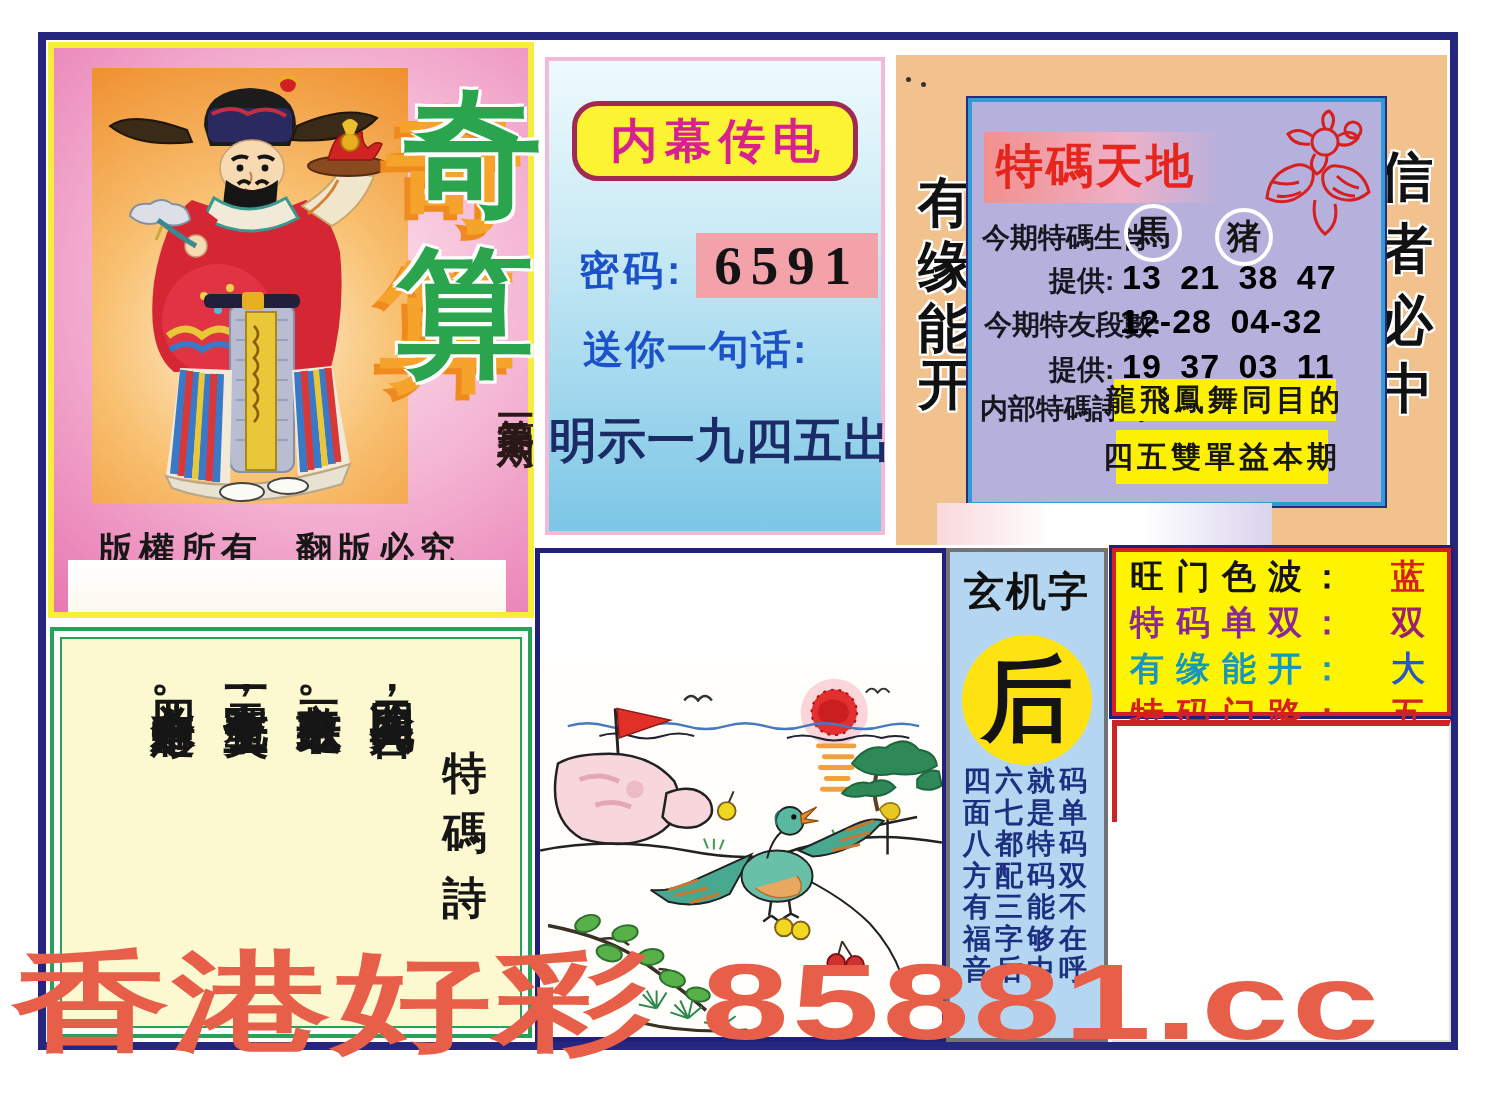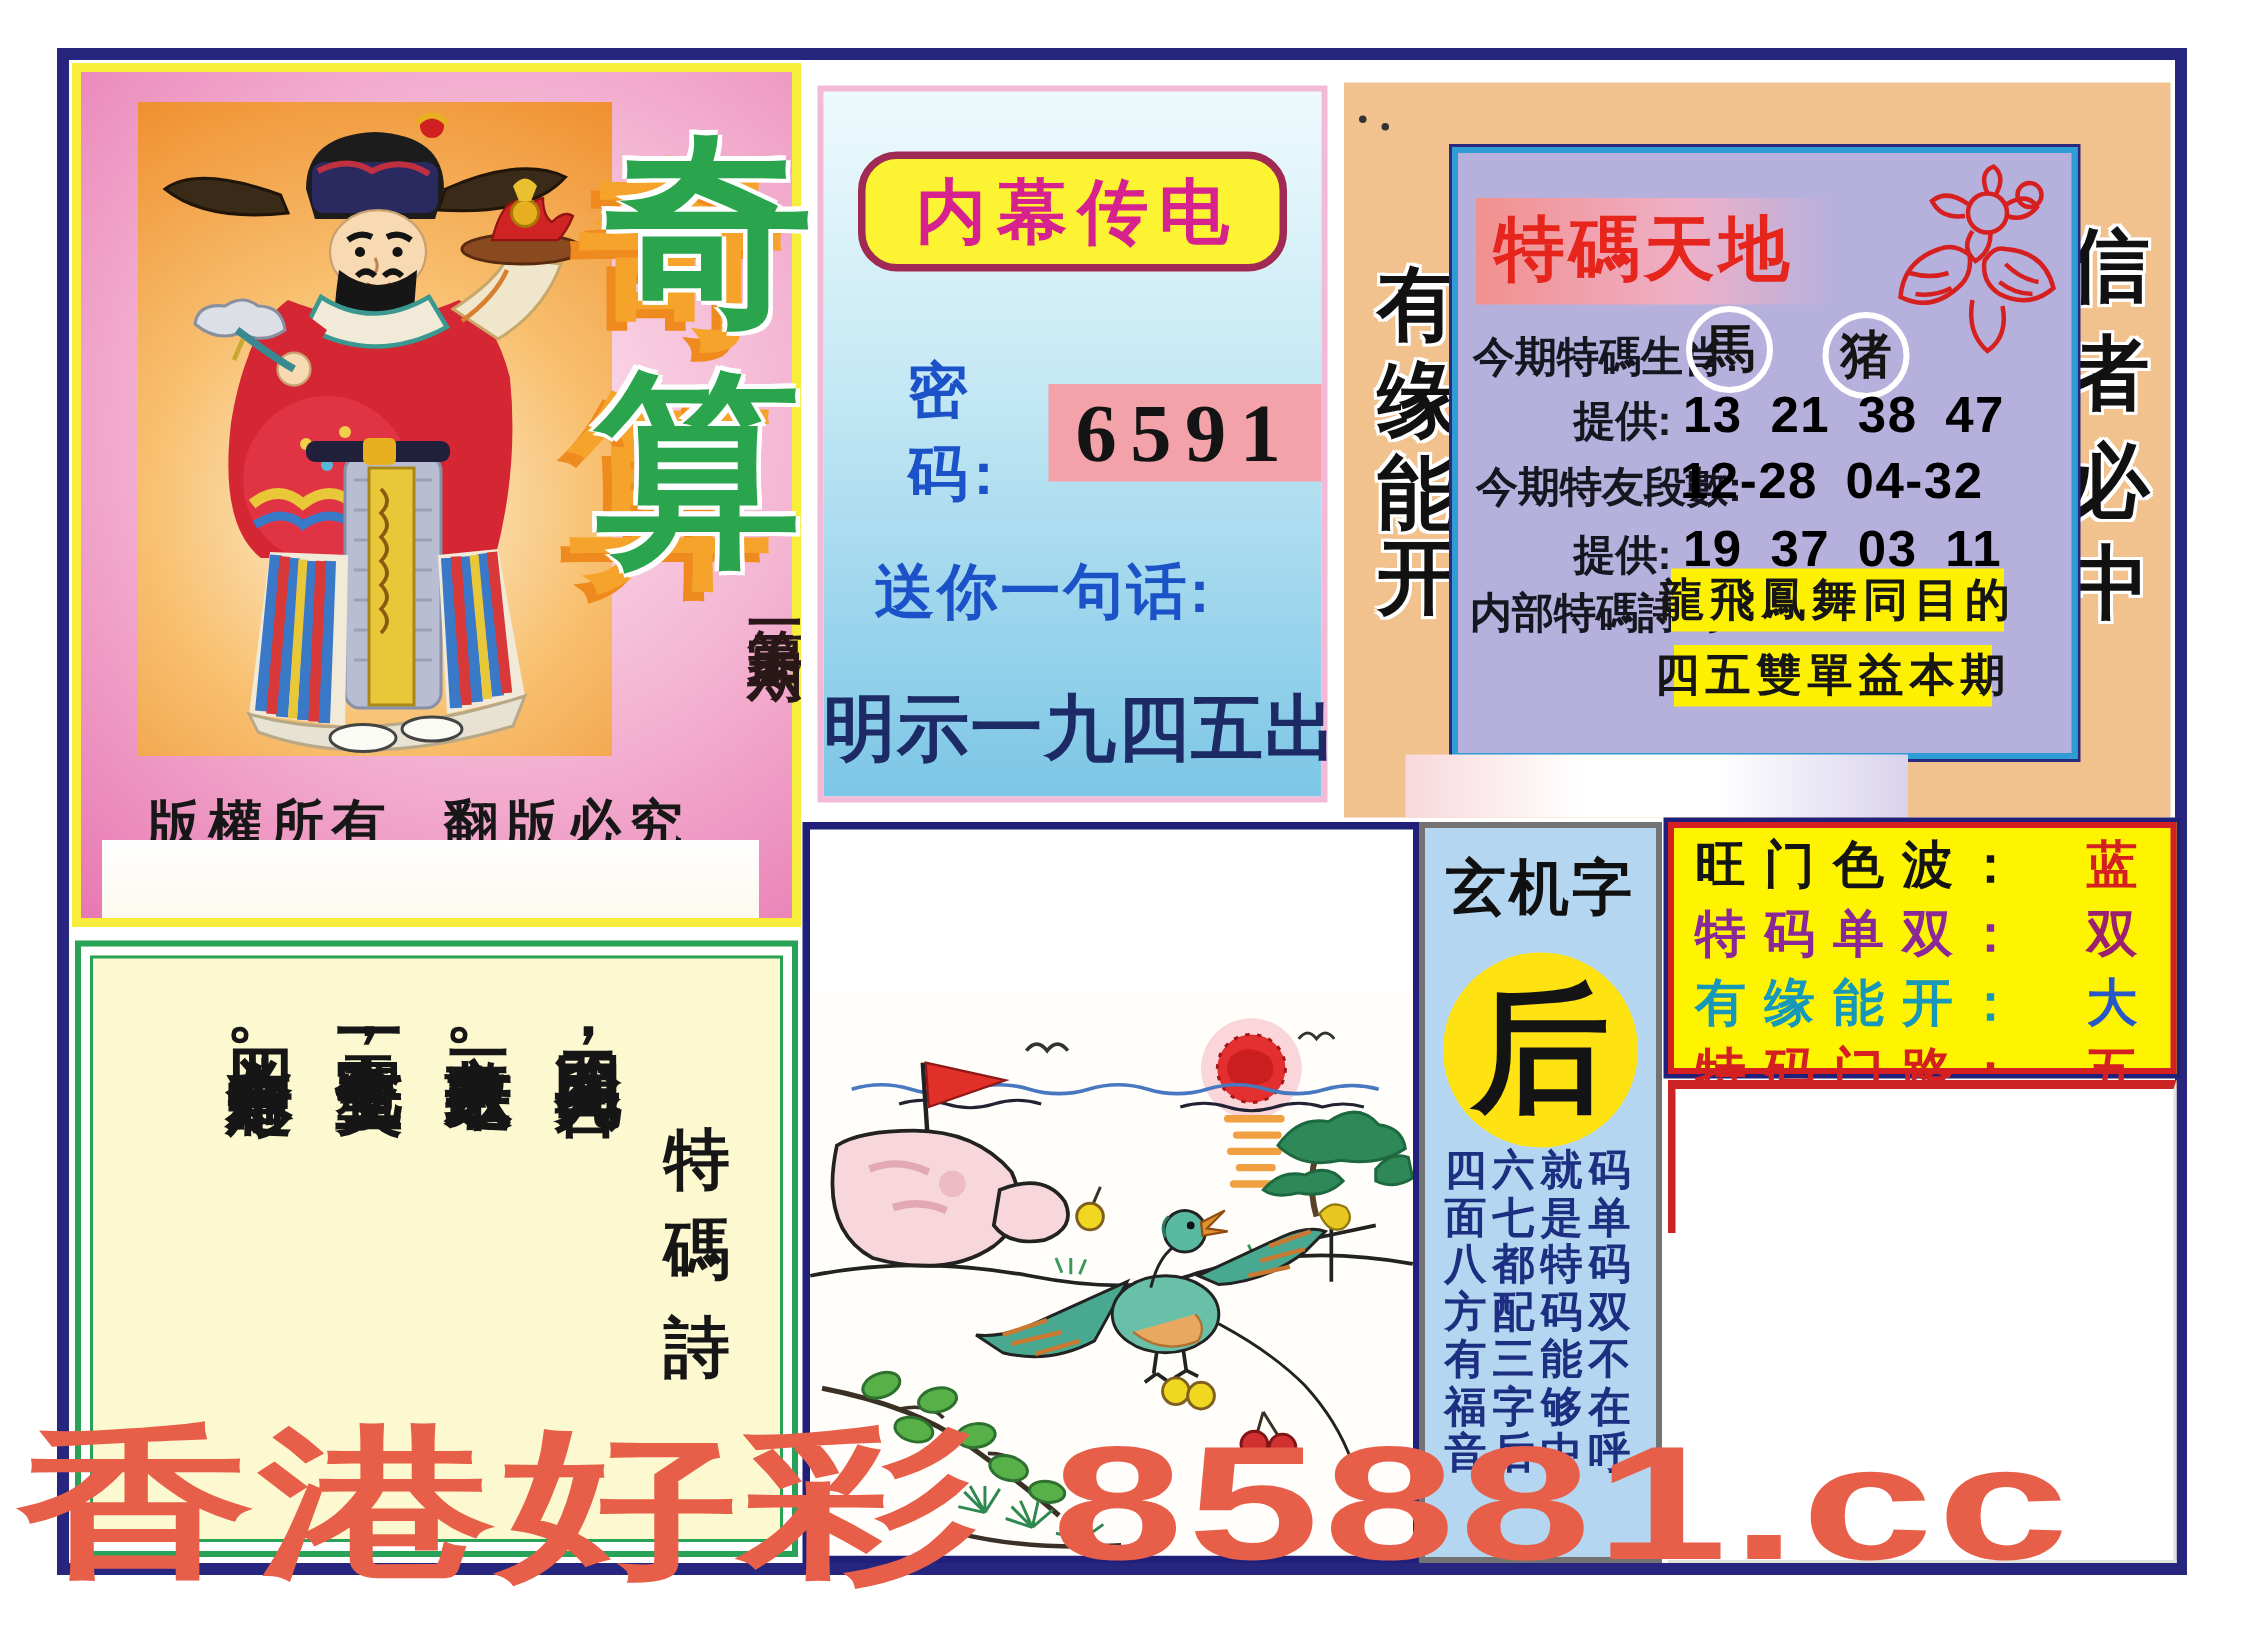--- a/index.html
+++ b/index.html
@@ -45,21 +45,21 @@
   .poem-title { font-size:44px; letter-spacing:62px; padding-top:50px; }
 
   
   .blue-panel { position:absolute; left:545px; top:57px; width:340px; height:478px;
     border:4px solid #f3bad8;
     background:linear-gradient(180deg, #eefafd 0%, #c9eaf5 38%, #7cc6e6 100%); }
   .inside-box { margin:40px auto 0; width:286px; height:80px; background:#fcf433;
     border:5px solid #a02a54; border-radius:26px; display:flex; align-items:center;
     justify-content:center; color:#d6218e; font-size:47px; font-weight:bold;
     letter-spacing:7px; text-indent:7px; font-family:"Liberation Serif", serif; }
-  .pw-row { margin-top:52px; padding-left:30px; display:flex; align-items:center;margin-left:26px; }
+  .pw-row { margin-top:52px; padding-left:30px; display:flex; align-items:flex-end; }
   .pw-label { color:#1b52c8; font-size:40px; font-weight:bold; letter-spacing:4px; }
   .pw-value { margin-left:12px; background:#f4a2aa; padding:1px 18px; color:#141414;
     font-size:55px; font-weight:bold; letter-spacing:9px; font-family:"Liberation Serif", serif; }
   .prov-row { margin-top:30px; padding-left:18px; color:#1b52c8; font-size:42px;
     font-weight:bold; white-space:nowrap; }
   .prov-row .nums { letter-spacing:2px; word-spacing:16px; }
   .msg-label { margin-top:24px; padding-left:34px; color:#1b52c8; font-size:40px;
     font-weight:bold; letter-spacing:2px; }
   .msg-value { margin-top:32px; text-align:center; color:#1c2a66; font-size:48px;
     font-weight:bold; letter-spacing:1px; white-space:nowrap; }
@@ -266,21 +266,21 @@
       <div class="zo-circle" style="left:152px; top:102px;">馬</div>
       <div class="zo-circle" style="left:243px; top:106px;">猪</div>
       <div class="pb-label" style="left:77px; top:160px;">提供:</div>
       <div class="pb-nums" style="left:150px; top:156px;">13 21 38 47</div>
       <div class="pb-label" style="left:12px; top:204px;">今期特友段數:</div>
       <div class="pb-nums" style="left:148px; top:200px;">12-28  04-32</div>
       <div class="pb-label" style="left:77px; top:249px;">提供:</div>
       <div class="pb-nums" style="left:150px; top:245px;">19 37  03 11</div>
       <div class="pb-label" style="left:8px; top:288px;">内部特碼詩句:</div>
       <div class="ybox" style="left:142px; top:277px; width:222px; height:42px;">龍飛鳳舞同目的</div>
-      <div class="ybox" style="left:144px; top:328px; width:212px; height:41px;">四五雙單益本期</div>
+      <div class="ybox" style="left:144px; top:328px; width:212px; height:54px;">四五雙單益本期</div>
     </div>
     <div class="tan-white-strip"></div>
   </div>
 
   <div class="pic-panel">
     <div class="pic-draw">
       <svg viewBox="0 0 407 381">
 
         <circle cx="298" cy="52" r="34" fill="rgba(238,120,140,0.30)"></circle>
         <circle cx="298" cy="52" r="23" fill="#e32f2f" stroke="#a51515" stroke-width="2" stroke-dasharray="3 5"></circle>

